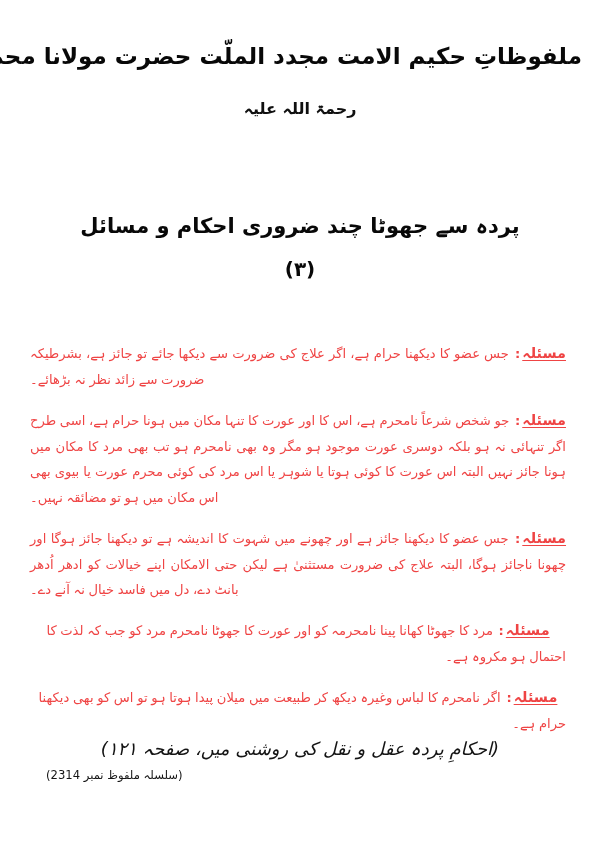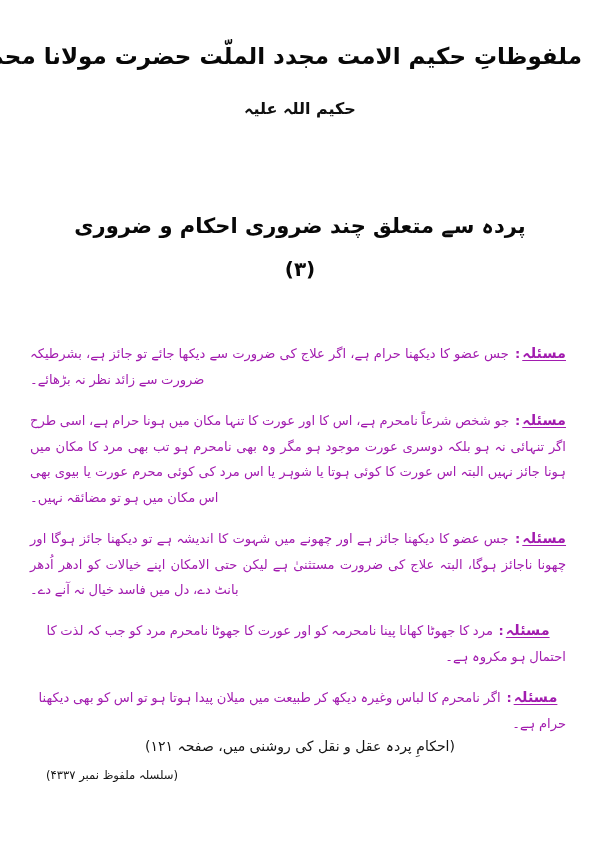--- a/index.html
+++ b/index.html
@@ -77,21 +77,21 @@
     top: 326px;
     right: 34px;
     left: 30px;
   }
 
   .ruling {
     font-size: 13.1px;
     line-height: 1.95;
     text-align: justify;
     text-align-last: left;
-    color: #a21caf;
+    color: #ef4444;
     margin-bottom: 9px;
     word-spacing: -0.5px;
   }
 
   .ruling:last-of-type {
     margin-bottom: 0;
   }
 
   .ruling .label {
     font-weight: bold;
@@ -113,47 +113,48 @@
     text-align-last: right;
   }
 
   
   .source-ref {
     position: absolute;
     top: 738px;
     right: 0;
     left: 0;
     text-align: center;
-    font-size: 14px;
+    font-size: 18px;
     color: #141414;
     letter-spacing: 0.1px;
+    font-style: italic;
   }
 
   .serial-ref {
     position: absolute;
     top: 768px;
     right: auto;
     left: 46px;
     font-size: 11.6px;
     color: #141414;
     letter-spacing: 0.1px;
   }
 </style>
 </head>
 <body>
 
 <div id="page">
 
   <header class="masthead">
     <div class="doc-title">ملفوظاتِ حکیم الامت مجدد الملّت حضرت مولانا محمد اشرف علی تھانوی</div>
-    <div class="doc-subtitle">حکیم اللہ علیہ</div>
+    <div class="doc-subtitle">رحمۃ اللہ علیہ</div>
   </header>
 
   <section class="chapter">
-    <div class="chapter-title">پردہ سے متعلق چند ضروری احکام و ضروری</div>
+    <div class="chapter-title">پردہ سے جھوٹا چند ضروری احکام و مسائل</div>
     <div class="chapter-number">(۳)</div>
   </section>
 
   <main class="body-block">
 
     <p class="ruling">
       <span class="label">مسئلہ</span><span class="colon">:</span>
       <span>جس عضو کا دیکھنا حرام ہے، اگر علاج کی ضرورت سے دیکھا جائے تو جائز ہے، بشرطیکہ ضرورت سے زائد نظر نہ بڑھائے۔</span>
     </p>
 
@@ -175,15 +176,15 @@
     <p class="ruling short">
       <span class="label">مسئلہ</span><span class="colon">:</span>
       <span>اگر نامحرم کا لباس وغیرہ دیکھ کر طبیعت میں میلان پیدا ہوتا ہو تو اس کو بھی دیکھنا حرام ہے۔</span>
     </p>
 
 
   </main>
 
   <div class="source-ref">(احکامِ پردہ عقل و نقل کی روشنی میں، صفحہ ۱۲۱)</div>
 
-  <div class="serial-ref">(سلسلہ ملفوظ نمبر ۴۳۳۷)</div>
+  <div class="serial-ref">(سلسلہ ملفوظ نمبر 2314)</div>
 
 </div>
 
 </body></html>

